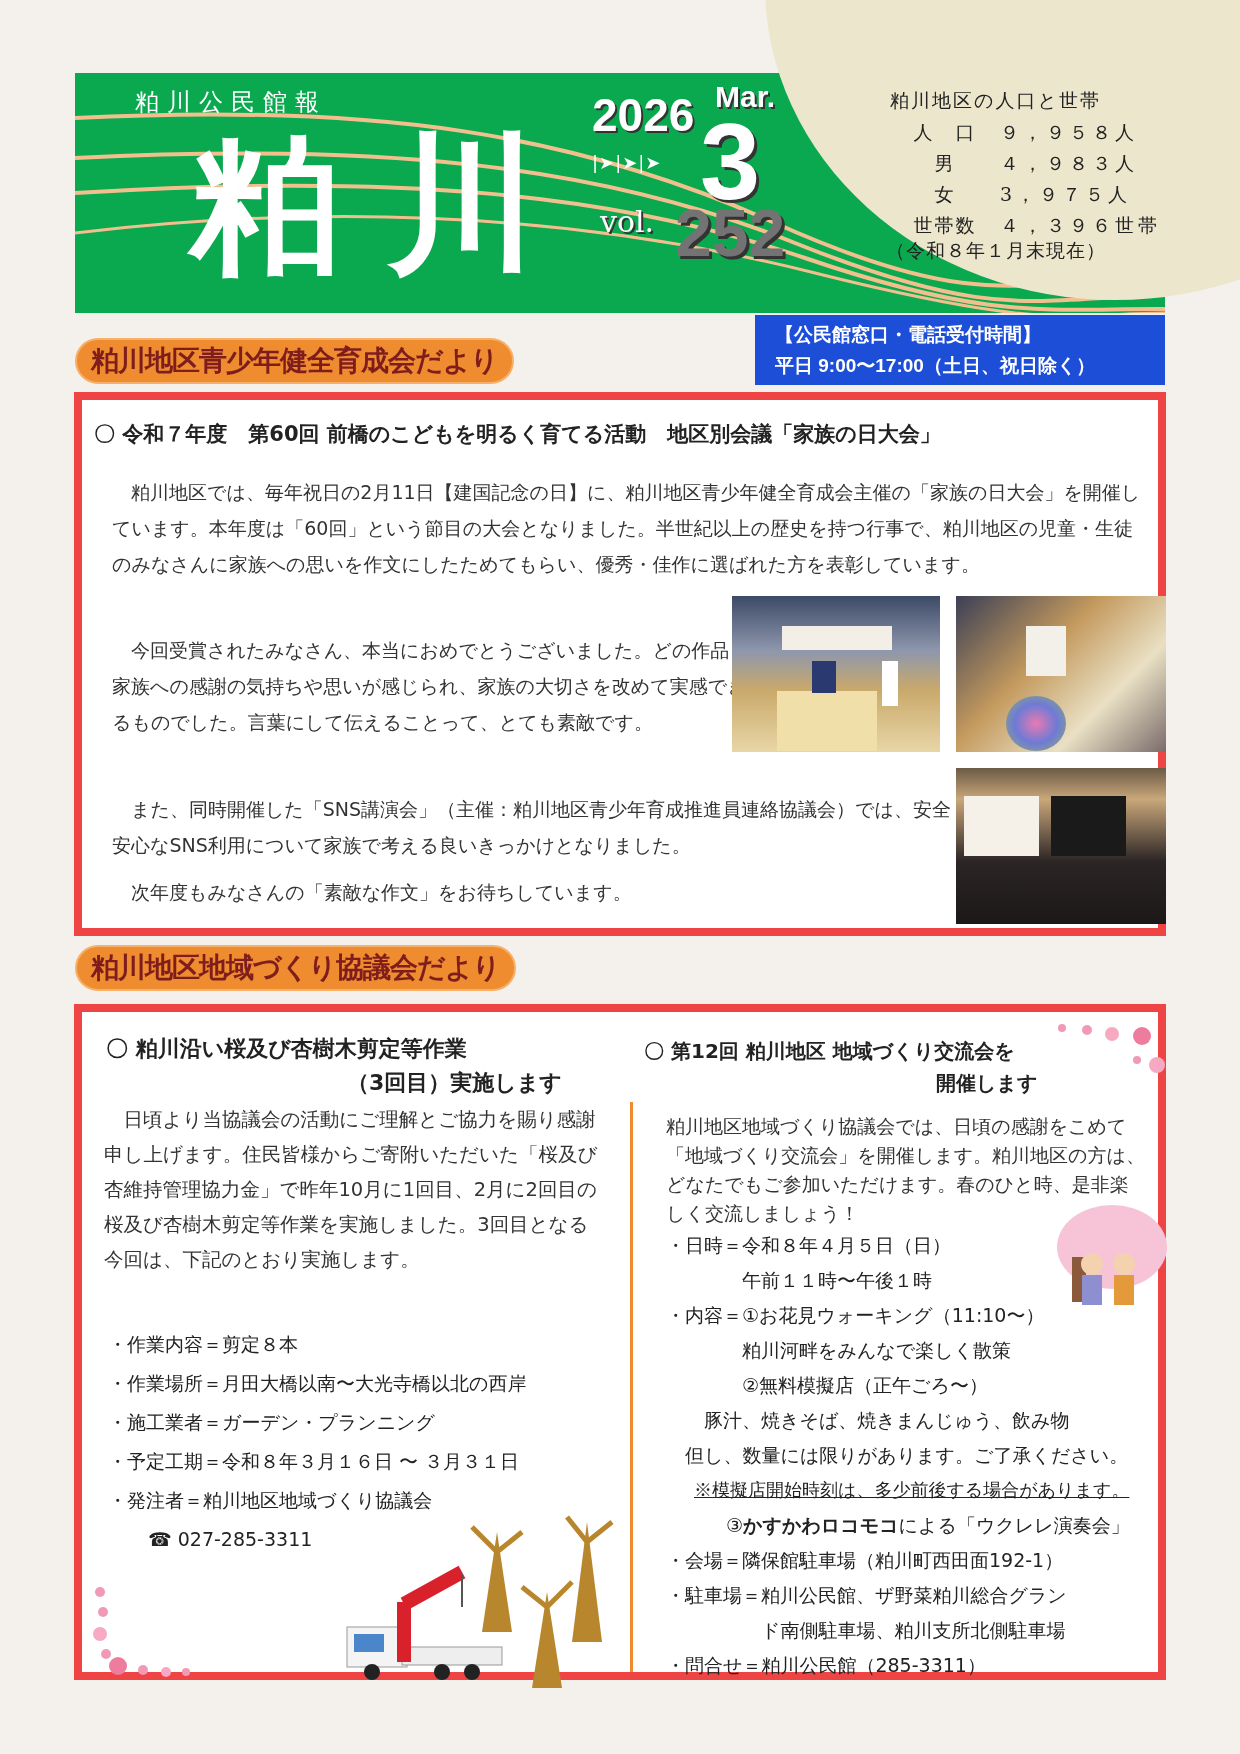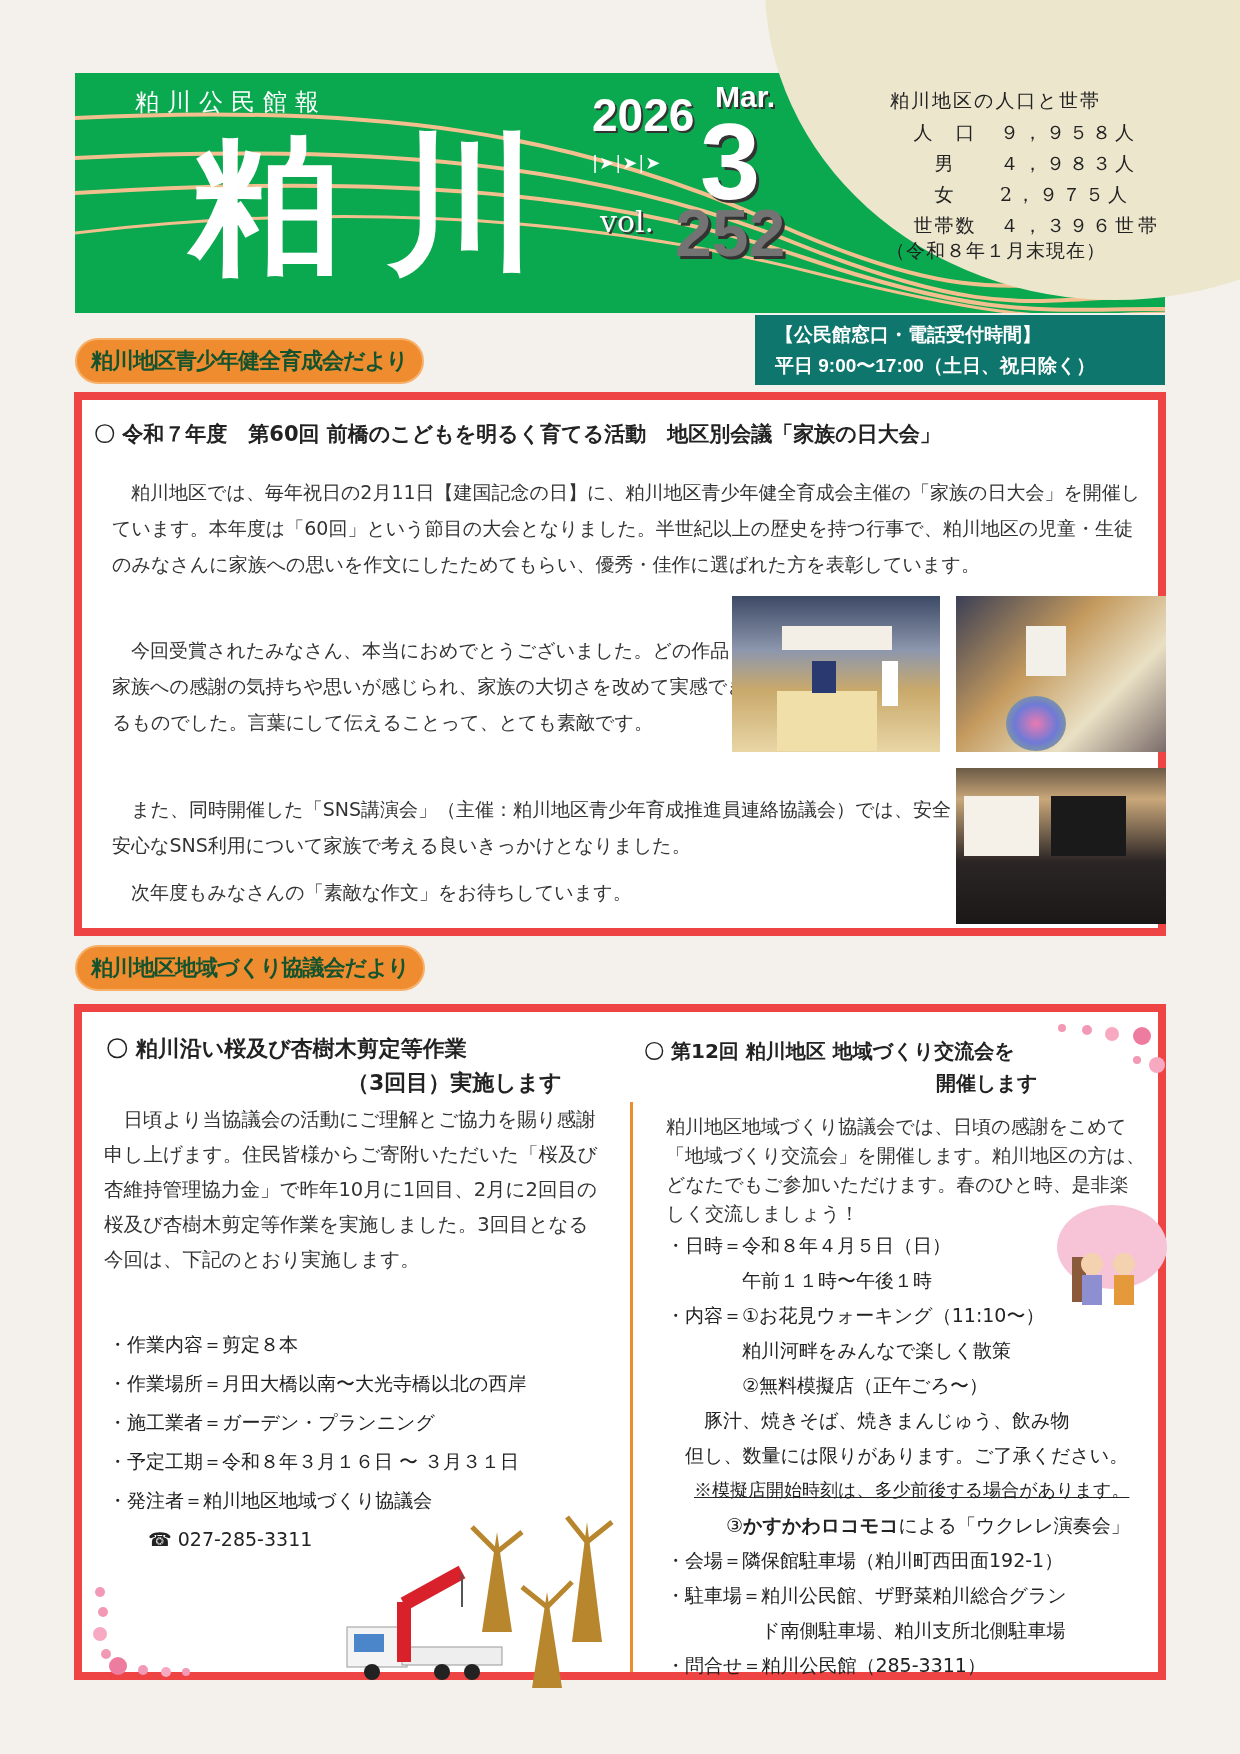--- a/index.html
+++ b/index.html
@@ -15,24 +15,24 @@
   .mast-month{position:absolute;left:700px;top:108px;color:#fff;font-size:108px;font-weight:bold;z-index:3;font-family:"Liberation Sans",sans-serif;line-height:1;text-shadow:3px 3px 0 #333;}
   .mast-arrows{position:absolute;left:592px;top:152px;color:#fff;font-size:18px;z-index:3;letter-spacing:1px;}
   .mast-vol{position:absolute;left:600px;top:204px;color:#fff;font-size:30px;z-index:3;font-family:"DejaVu Serif",serif;text-shadow:2px 2px 0 #333;}
   .mast-volnum{position:absolute;left:675px;top:200px;color:#737373;font-size:66px;font-weight:bold;z-index:3;font-family:"Liberation Sans",sans-serif;line-height:1;text-shadow:3px 3px 0 #333;}
   .pop{position:absolute;left:890px;top:88px;z-index:3;font-family:"DejaVu Serif",serif;font-size:19px;color:#222;}
   .pop .h{letter-spacing:2px;margin-bottom:2px;}
   .pop .r{display:flex;height:25px;align-items:center;margin-top:6px;}
   .pop .k{width:110px;text-align:center;letter-spacing:2px;}
   .pop .v{letter-spacing:4px;}
   .pop .f{margin-left:-4px;letter-spacing:1px;}
-  .hours{position:absolute;left:755px;top:315px;width:410px;height:70px;background:#0f766e;color:#fff;z-index:2;
+  .hours{position:absolute;left:755px;top:315px;width:410px;height:70px;background:#1d4ed8;color:#fff;z-index:2;
          font-family:"Liberation Sans",sans-serif;font-weight:bold;font-size:19px;padding:4px 0 0 20px;box-sizing:border-box;}
   .hours div{height:31px;line-height:31px;}
-  .tag{position:absolute;background:#ef8c2f;color:#14532d;font-weight:bold;font-size:22px;border-radius:24px;
+  .tag{position:absolute;background:#ef8c2f;color:#7f1d1d;font-weight:bold;font-size:28px;border-radius:24px;
        padding:0 14px;height:42px;line-height:42px;border:2px solid #f7b06a;z-index:2;font-family:"Liberation Sans",sans-serif;letter-spacing:-1px;}
   .box{position:absolute;background:#fff;border:8px solid #ef4444;z-index:2;box-sizing:border-box;}
   .h1{position:absolute;font-weight:bold;font-size:21px;color:#222;}
   .p{position:absolute;font-size:19px;line-height:36px;color:#333;}
   .photo{position:absolute;overflow:hidden;}
   .list{position:absolute;font-size:19px;color:#222;}
   .list div{height:39px;line-height:39px;}
   .rlist div{height:35px;line-height:35px;}
   .ul{text-decoration:underline;font-family:Liberation Serif, serif;}
 </style>
@@ -64,21 +64,21 @@
   <div class="r">
       <span class="k">人　口</span>
       <span class="v">９，９５８人</span>
     </div>
   <div class="r">
       <span class="k">男</span>
       <span class="v">４，９８３人</span>
     </div>
   <div class="r">
       <span class="k">女</span>
-      <span class="v">2，９７５人</span>
+      <span class="v">3，９７５人</span>
     </div>
   <div class="r">
       <span class="k">世帯数</span>
       <span class="v">４，３９６世帯</span>
     </div>
   <div class="f">（令和８年１月末現在）</div>
 </div>
 
 <div class="hours">
   <div>【公民館窓口・電話受付時間】</div>

